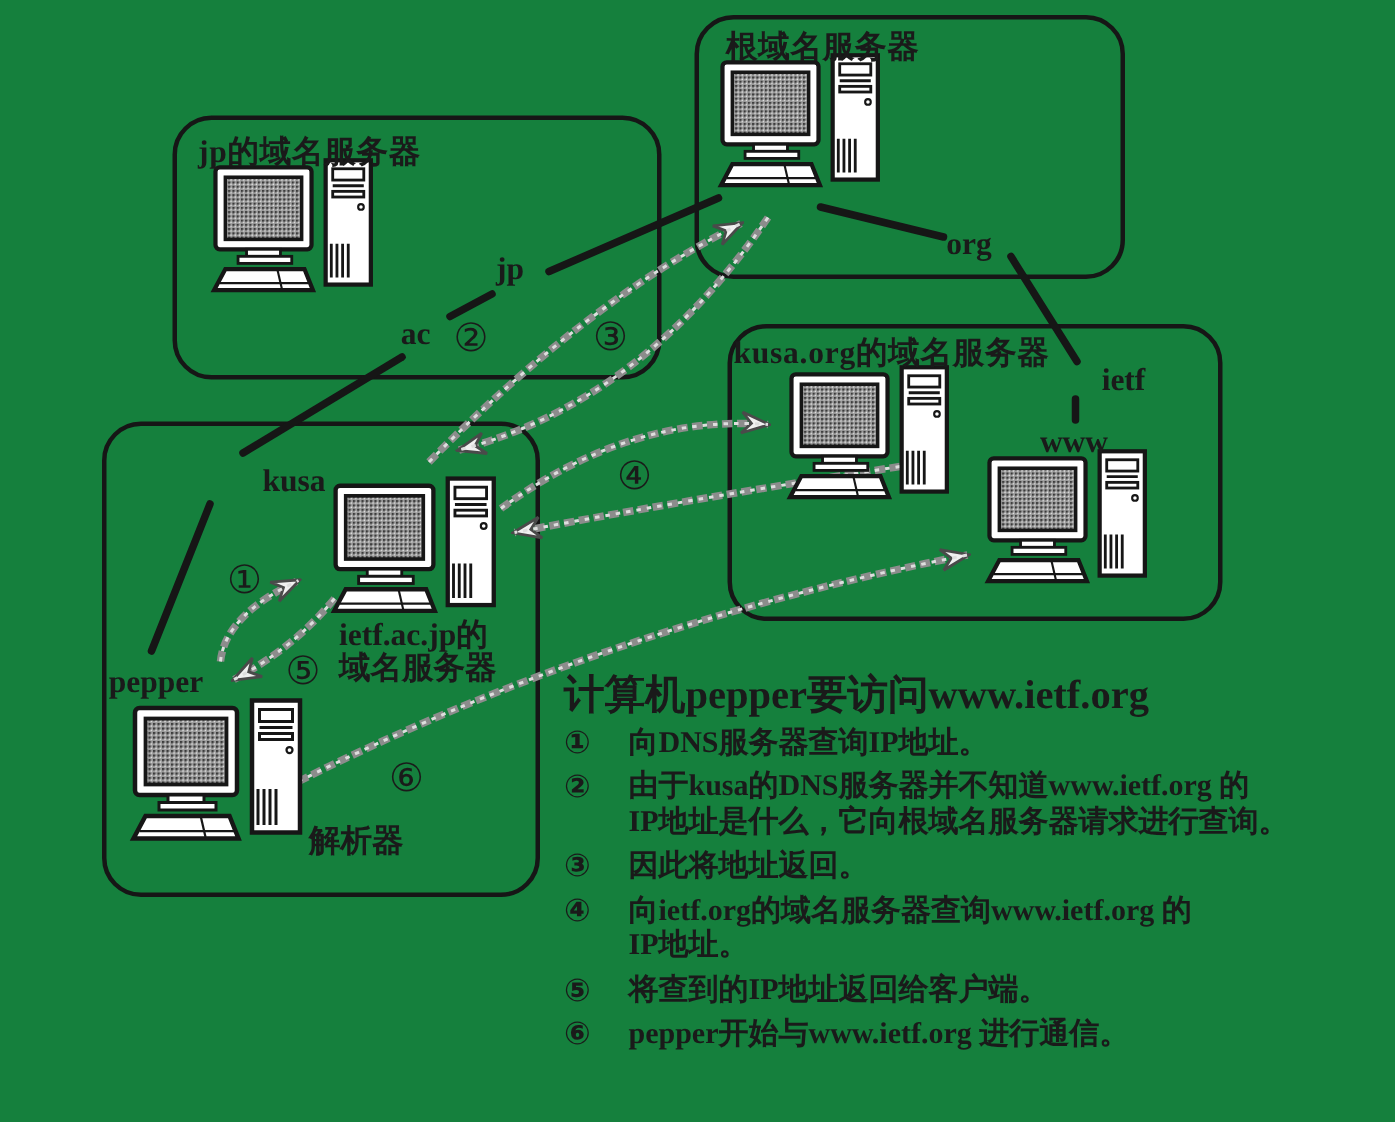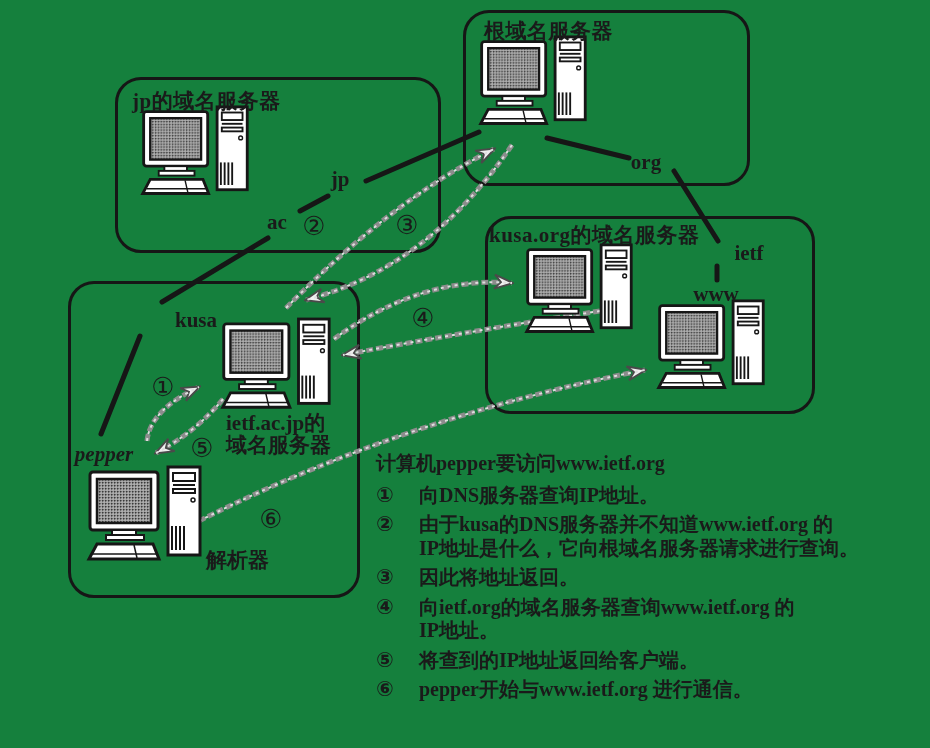--- a/index.html
+++ b/index.html
@@ -25,21 +25,21 @@
     font-family:"DejaVu Sans","Liberation Sans",sans-serif;line-height:1;
   }
   .overlay{position:absolute;left:0;top:0;width:930px;height:748px;}
   .tree{stroke:#161616;stroke-width:5;stroke-linecap:round;fill:none;}
   .rope-b{fill:none;stroke:#8c8c8c;stroke-width:5;stroke-dasharray:7 3;}
   .rope-h{fill:none;stroke:#dedede;stroke-width:2;stroke-dasharray:3 4;}
   .notes{
     position:absolute;left:376px;top:452px;width:552px;
     font-size:20px;font-weight:bold;line-height:23.5px;
   }
-  .notes-title{margin-bottom:8px;white-space:nowrap;font-size:20px;}
+  .notes-title{margin-bottom:8px;white-space:nowrap;font-size:27px;}
   .note-item{display:flex;margin-bottom:6px;}
   .note-num{
     flex:0 0 28px;width:28px;font-size:21px;
     font-family:"DejaVu Sans","Liberation Sans",sans-serif;
   }
   .note-text{white-space:nowrap;margin-left:15px;}
 </style>
 </head>
 <body>
 
@@ -144,21 +144,21 @@
   <div class="box-title" style="left:484px;top:17px;">根域名服务器</div>
   <div class="box-title" style="left:132px;top:87px;">jp的域名服务器</div>
   <div class="box-title" style="left:489px;top:221px;">kusa.org的域名服务器</div>
 
   <div class="nlabel" style="left:340px;top:167px;">jp</div>
   <div class="nlabel" style="left:277px;top:210px;">ac</div>
   <div class="nlabel" style="left:646px;top:150px;">org</div>
   <div class="nlabel" style="left:713px;top:241px;margin-left:36px;">ietf</div>
   <div class="nlabel" style="left:716px;top:282px;">www</div>
   <div class="nlabel" style="left:148px;top:308px;margin-left:48px;">kusa</div>
-  <div class="nlabel" style="left:104px;top:442px;font-style:italic;">pepper</div>
+  <div class="nlabel" style="left:104px;top:442px;">pepper</div>
 
   <div class="plabel" style="left:226px;top:412px;">
     <div>ietf.ac.jp的</div>
     <div>域名服务器</div>
   </div>
   <div class="plabel" style="left:206px;top:549px;">解析器</div>
 
   <div class="mark" style="left:163px;top:387px;">①</div>
   <div class="mark" style="left:314px;top:226px;">②</div>
   <div class="mark" style="left:407px;top:225px;">③</div>

